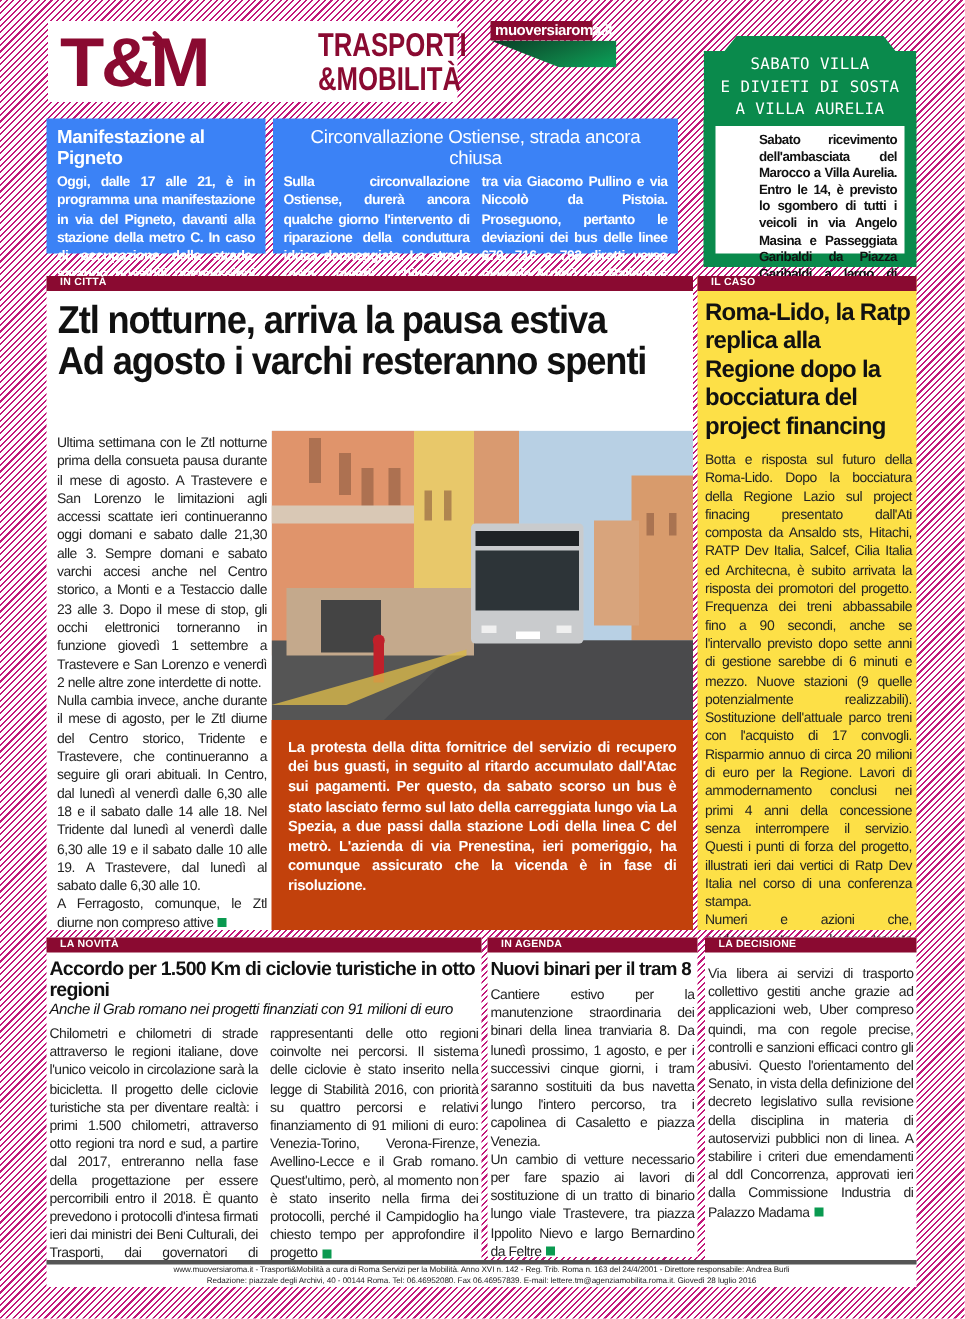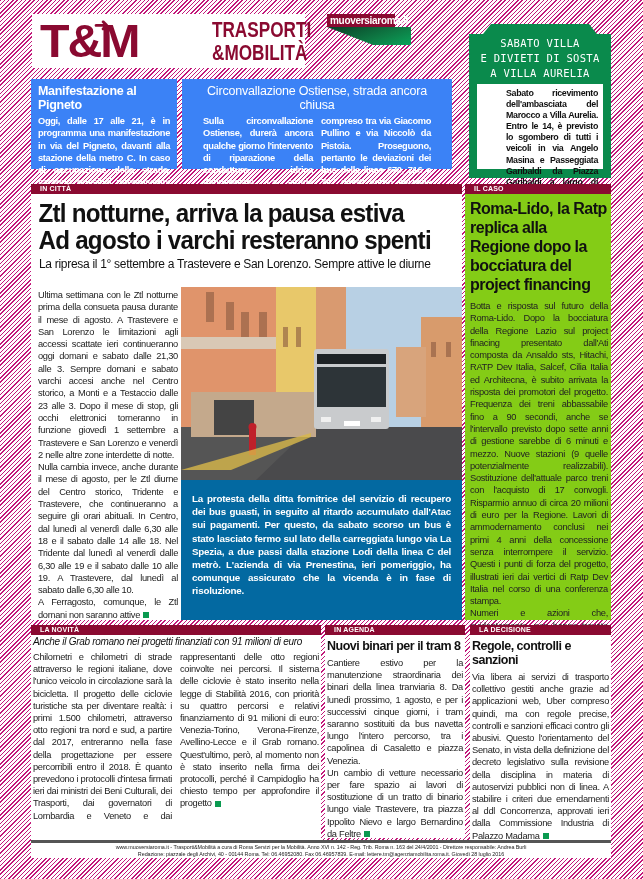--- a/index.html
+++ b/index.html
@@ -36,21 +36,21 @@
     height: 18px; width: 84px;
     background: linear-gradient(160deg, #0a3d26 0%, #0e7a44 60%, #0aa35a 100%);
     clip-path: polygon(0 0, 100% 0, 100% 100%, 55% 100%);
   }
 
   
   .green-box { background: #3b82f6; color: #fff; }
   #brief1 { left: 31px; top: 79px; width: 146px; height: 90px; padding: 5px 7px; }
   #brief1 h3 { font-size: 12.5px; font-weight: bold; color: #fff; margin-bottom: 3px; letter-spacing: -0.3px; }
   #brief1 p { font-size: 9.3px; line-height: 12.3px; font-weight: bold; text-align: justify; letter-spacing: -0.35px; }
-  #brief2 { left: 182px; top: 79px; width: 270px; height: 90px; padding: 5px 21px; }
+  #brief2 { left: 182px; top: 79px; width: 270px; height: 90px; padding: 5px 7px; }
   #brief2 h3 { font-size: 12.5px; font-weight: normal; text-align: center; margin-bottom: 3px; letter-spacing: -0.2px; }
   #brief2 .cols { column-count: 2; column-gap: 8px; font-size: 9.3px; line-height: 12.3px; font-weight: bold; text-align: justify; letter-spacing: -0.35px; }
 
   
   #villa { left: 469px; top: 24px; width: 142px; height: 154px; }
   #villa .sign-top {
     position: absolute; left: 0; top: 0; width: 142px; height: 54px; background: #0a8a4c;
     clip-path: polygon(0 10px, 14px 10px, 22px 0, 120px 0, 128px 10px, 142px 10px, 142px 100%, 0 100%);
   }
   #villa .sign-title {
@@ -68,25 +68,25 @@
 
   
   #main-story { left: 31px; top: 184px; width: 431px; height: 436px; background: #fff; }
   #main-story .sec-bar { width: 431px; }
   .main-hl { font-size: 26px; line-height: 27px; font-weight: bold; color: #111; padding-left: 8px; padding-top: 6px; letter-spacing: -0.8px; transform: scaleX(0.93); transform-origin: left; white-space: nowrap; }
   .main-sub { font-size: 12px; padding-left: 8px; padding-top: 3px; letter-spacing: -0.3px; color: #111; white-space: nowrap; }
   .main-body { position: absolute; left: 7px; top: 105px; width: 140px; font-size: 9.3px; line-height: 12.3px; text-align: justify; color: #222; letter-spacing: -0.3px; }
   .main-body p { margin: 0; }
   .endmark { display: inline-block; width: 6px; height: 6px; background: #0a9a50; margin-left: 3px; vertical-align: middle; }
   #photo { left: 181px; top: 287px; width: 281px; height: 193px; overflow: hidden; }
-  #caption { left: 181px; top: 480px; width: 281px; height: 140px; background: #0369a1; color: #fff; padding: 12px 11px; }
+  #caption { left: 181px; top: 480px; width: 281px; height: 140px; background: #c2410c; color: #fff; padding: 12px 11px; }
   #caption p { font-size: 9.8px; line-height: 13.2px; font-weight: bold; text-align: justify; letter-spacing: -0.2px; }
 
   
-  #side-story { left: 465px; top: 184px; width: 146px; height: 436px; background: #84cc16; }
+  #side-story { left: 465px; top: 184px; width: 146px; height: 436px; background: #fde047; }
   .side-hl { font-size: 16px; line-height: 19px; font-weight: bold; padding: 5px 2px 0 5px; letter-spacing: -0.5px; color: #111; }
   .side-body { padding: 6px 3px 0 5px; font-size: 9.3px; line-height: 12.3px; text-align: justify; letter-spacing: -0.3px; color: #222; }
 
   
   .bottom-story { background: #fff; }
   #novita { left: 31px; top: 625px; width: 290px; height: 215px; }
   #agenda { left: 325px; top: 625px; width: 140px; height: 213px; }
   #decisione { left: 470px; top: 625px; width: 141px; height: 215px; }
   .b-hl { font-size: 12.5px; line-height: 14px; font-weight: bold; letter-spacing: -0.5px; color: #111; padding: 4px 2px 0 2px; }
   .b-sub { font-size: 10px; font-style: italic; padding: 1px 2px 0 2px; letter-spacing: -0.3px; color: #111; white-space: nowrap; }
@@ -132,25 +132,24 @@
     <div class="sign-inner">
       <p>Sabato ricevimento dell'ambasciata del Marocco a Villa Aurelia. Entro le 14, è previsto lo sgombero di tutti i veicoli in via Angelo Masina e Passeggiata Garibaldi da Piazza Garibaldi a largo di Porta San Pancrazio.</p>
     </div>
   </div>
 </div>
 
 <div id="main-story" class="abs">
   <div class="sec-bar">IN CITTÀ</div>
   <div class="main-hl">Ztl notturne, arriva la pausa estiva</div>
   <div class="main-hl" style="padding-top:0">Ad agosto i varchi resteranno spenti</div>
-  <div class="main-sub">La ripresa il 1° settembre a Trastevere e San Lorenzo. Sempre attive le diurne</div>
   <div class="main-body">
     <p>Ultima settimana con le Ztl notturne prima della consueta pausa durante il mese di agosto. A Trastevere e San Lorenzo le limitazioni agli accessi scattate ieri continueranno oggi domani e sabato dalle 21,30 alle 3. Sempre domani e sabato varchi accesi anche nel Centro storico, a Monti e a Testaccio dalle 23 alle 3. Dopo il mese di stop, gli occhi elettronici torneranno in funzione giovedì 1 settembre a Trastevere e San Lorenzo e venerdì 2 nelle altre zone interdette di notte.</p>
     <p>Nulla cambia invece, anche durante il mese di agosto, per le Ztl diurne del Centro storico, Tridente e Trastevere, che continueranno a seguire gli orari abituali. In Centro, dal lunedì al venerdì dalle 6,30 alle 18 e il sabato dalle 14 alle 18. Nel Tridente dal lunedì al venerdì dalle 6,30 alle 19 e il sabato dalle 10 alle 19. A Trastevere, dal lunedì al sabato dalle 6,30 alle 10.</p>
-    <p><span>A Ferragosto, comunque, le Ztl domani non saranno attive</span><span class="endmark"></span></p>
+    <p><span>A Ferragosto, comunque, le Ztl diurne non compreso attive</span><span class="endmark"></span></p>
   </div>
 </div>
 
 <div id="photo" class="abs">
   <svg width="281" height="193" viewBox="0 0 281 193">
     <rect x="0" y="0" width="281" height="193" fill="#b8d0e4"></rect>
     <rect x="0" y="0" width="95" height="150" fill="#e0946b"></rect>
     <rect x="95" y="0" width="40" height="130" fill="#e8c86a"></rect>
     <rect x="135" y="0" width="30" height="70" fill="#d99a70"></rect>
     <rect x="240" y="30" width="41" height="110" fill="#d89b6c"></rect>
@@ -190,39 +189,39 @@
   <div class="sec-bar">IL CASO</div>
   <div class="side-hl">Roma-Lido, la Ratp replica alla Regione dopo la bocciatura del project financing</div>
   <div class="side-body">
     <p>Botta e risposta sul futuro della Roma-Lido. Dopo la bocciatura della Regione Lazio sul project finacing presentato dall'Ati composta da Ansaldo sts, Hitachi, RATP Dev Italia, Salcef, Cilia Italia ed Architecna, è subito arrivata la risposta dei promotori del progetto. Frequenza dei treni abbassabile fino a 90 secondi, anche se l'intervallo previsto dopo sette anni di gestione sarebbe di 6 minuti e mezzo. Nuove stazioni (9 quelle potenzialmente realizzabili). Sostituzione dell'attuale parco treni con l'acquisto di 17 convogli. Risparmio annuo di circa 20 milioni di euro per la Regione. Lavori di ammodernamento conclusi nei primi 4 anni della concessione senza interrompere il servizio. Questi i punti di forza del progetto, illustrati ieri dai vertici di Ratp Dev Italia nel corso di una conferenza stampa.</p>
     <p><span>Numeri e azioni che, evidentemente, non hanno trovato conferme nell'analisi effettuata dalla Regione sul progetto</span><span class="endmark"></span></p>
   </div>
 </div>
 
 <div id="novita" class="abs bottom-story">
   <div class="sec-bar">LA NOVITÀ</div>
+  <div class="b-hl" style="font-size:13px;">Accordo per 1.500 Km di ciclovie turistiche in otto regioni</div>
   <div class="b-sub">Anche il Grab romano nei progetti finanziati con 91 milioni di euro</div>
   <div class="b-body b-cols"><span>Chilometri e chilometri di strade attraverso le regioni italiane, dove l'unico veicolo in circolazione sarà la bicicletta. Il progetto delle ciclovie turistiche sta per diventare realtà: i primi 1.500 chilometri, attraverso otto regioni tra nord e sud, a partire dal 2017, entreranno nella fase della progettazione per essere percorribili entro il 2018. È quanto prevedono i protocolli d'intesa firmati ieri dai ministri dei Beni Culturali, dei Trasporti, dai governatori di Lombardia e Veneto e dai rappresentanti delle otto regioni coinvolte nei percorsi. Il sistema delle ciclovie è stato inserito nella legge di Stabilità 2016, con priorità su quattro percorsi e relativi finanziamento di 91 milioni di euro: Venezia-Torino, Verona-Firenze, Avellino-Lecce e il Grab romano. Quest'ultimo, però, al momento non è stato inserito nella firma dei protocolli, perché il Campidoglio ha chiesto tempo per approfondire il progetto</span><span class="endmark"></span></div>
 </div>
 
 <div id="agenda" class="abs bottom-story">
   <div class="sec-bar">IN AGENDA</div>
   <div class="b-hl">
     <div>Nuovi binari per il tram 8</div>
   </div>
   <div class="b-body">
     <p>Cantiere estivo per la manutenzione straordinaria dei binari della linea tranviaria 8. Da lunedì prossimo, 1 agosto, e per i successivi cinque giorni, i tram saranno sostituiti da bus navetta lungo l'intero percorso, tra i capolinea di Casaletto e piazza Venezia.</p>
     <p><span>Un cambio di vetture necessario per fare spazio ai lavori di sostituzione di un tratto di binario lungo viale Trastevere, tra piazza Ippolito Nievo e largo Bernardino da Feltre</span><span class="endmark"></span></p>
   </div>
 </div>
 
 <div id="decisione" class="abs bottom-story">
   <div class="sec-bar">LA DECISIONE</div>
   <div class="b-hl">
-    <div>Regole, controlli e sanzioni</div>
   </div>
   <div class="b-body"><span>Via libera ai servizi di trasporto collettivo gestiti anche grazie ad applicazioni web, Uber compreso quindi, ma con regole precise, controlli e sanzioni efficaci contro gli abusivi. Questo l'orientamento del Senato, in vista della definizione del decreto legislativo sulla revisione della disciplina in materia di autoservizi pubblici non di linea. A stabilire i criteri due emendamenti al ddl Concorrenza, approvati ieri dalla Commissione Industria di Palazzo Madama</span><span class="endmark"></span></div>
 </div>
 
 <div id="footer" class="abs">
   <div>www.muoversiaroma.it - Trasporti&amp;Mobilità a cura di Roma Servizi per la Mobilità. Anno XVI n. 142 - Reg. Trib. Roma n. 163 del 24/4/2001 - Direttore responsabile: Andrea Burli</div>
   <div>Redazione: piazzale degli Archivi, 40 - 00144 Roma. Tel: 06.46952080. Fax 06.46957839. E-mail: lettere.tm@agenziamobilita.roma.it. Giovedì 28 luglio 2016</div>
 </div>
 
 </body></html>

